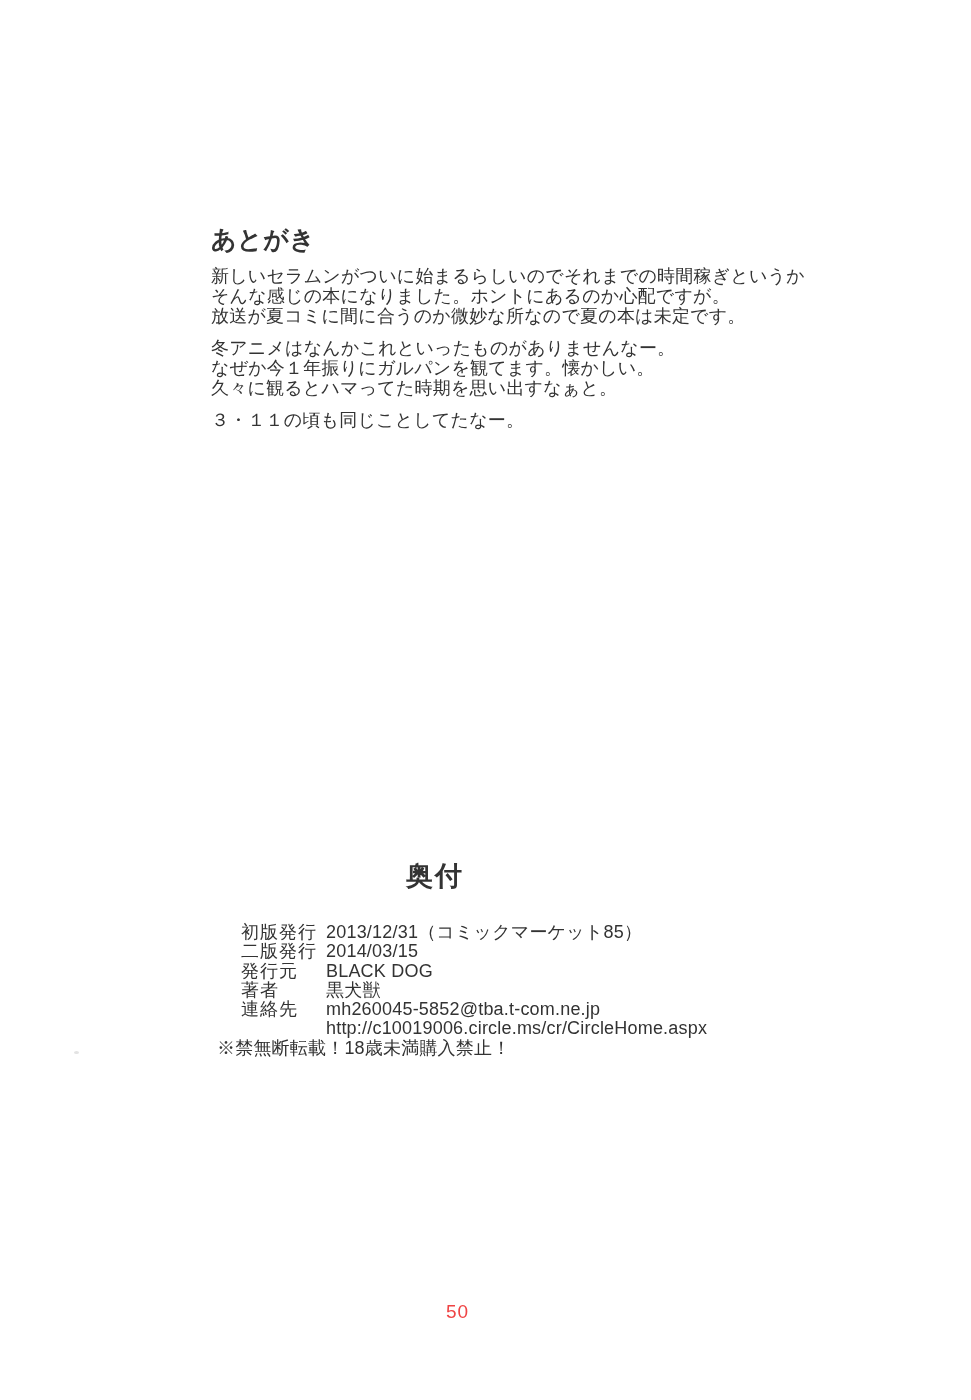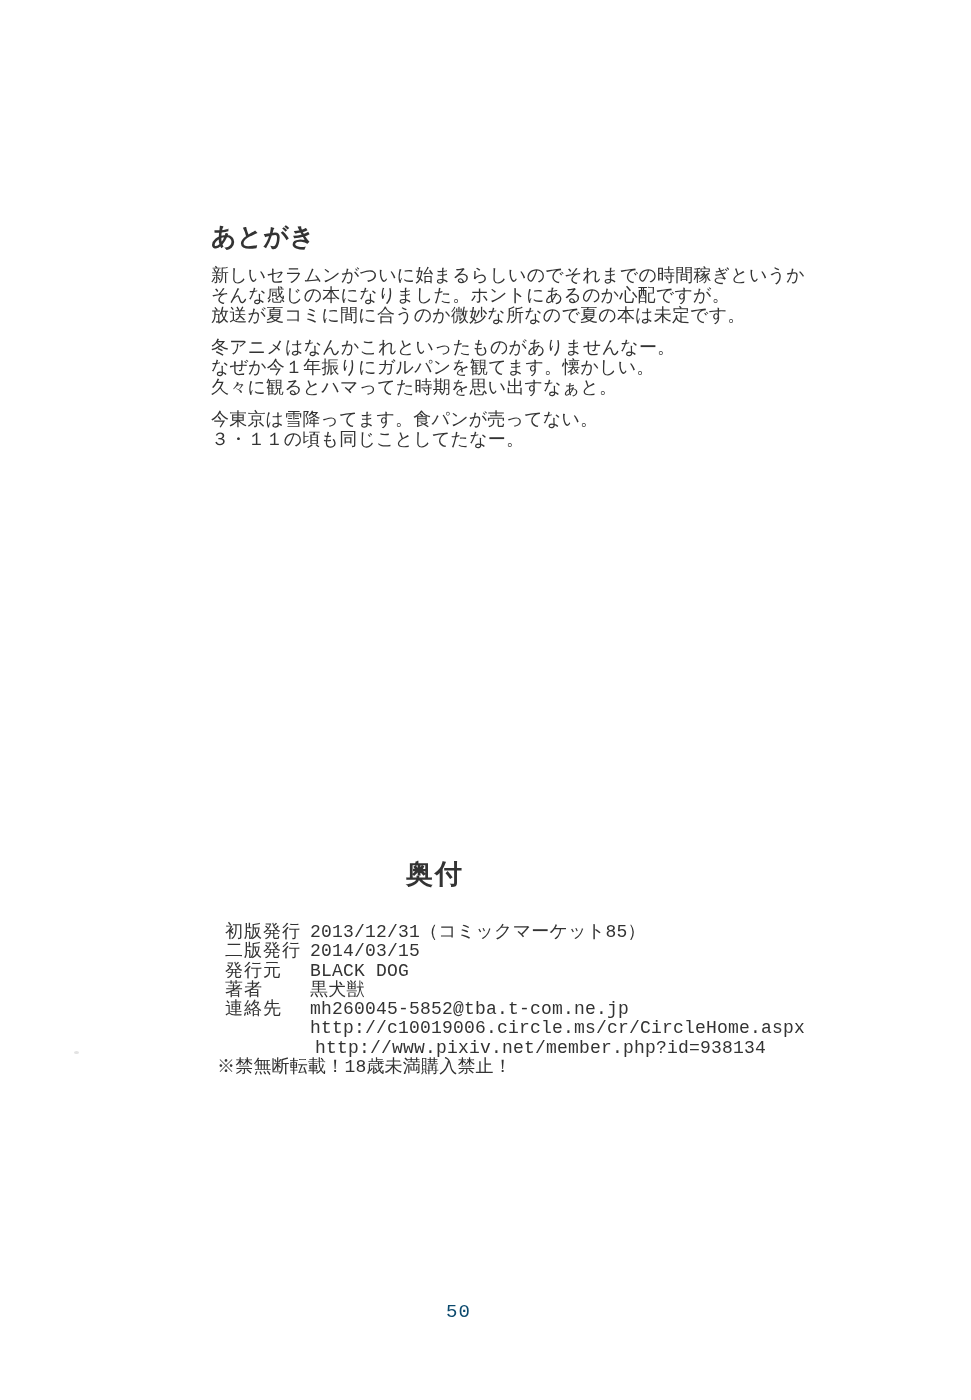--- a/index.html
+++ b/index.html
@@ -6,21 +6,21 @@
     margin: 0;
     padding: 0;
     background: #ffffff;
   }
   .page {
     position: relative;
     width: 971px;
     height: 1400px;
     background: #ffffff;
     color: #333333;
-    font-family: Liberation Mono, monospace;
+    font-family: Liberation Sans, sans-serif;
     overflow: hidden;
   }
   
   .afterword {
     position: absolute;
     left: 211px;
     top: 225px;
     width: 600px;
   }
   .afterword-title {
@@ -56,20 +56,21 @@
   .colophon-title {
     display: inline-block;
     margin: 16px;
     font-size: 27px;
     line-height: 29px;
     font-weight: 600;
     letter-spacing: 2px;
   }
   .colophon-rows {
     padding-left: 8px;
+    margin-left: 16px;
   }
   .crow {
     display: flex;
     line-height: 19.3px;
     white-space: pre;
   }
   .clabel {
     width: 85px;
     flex-shrink: 0;
     letter-spacing: 1px;
@@ -86,21 +87,21 @@
     letter-spacing: 0.2px;
     white-space: pre;
   }
   
   .page-number {
     position: absolute;
     left: 446px;
     top: 1301px;
     font-size: 19px;
     letter-spacing: 1px;
-    color: #0c4a6e;
+    color: #ef4444;
   }
   
   .speck {
     position: absolute;
     left: 74px;
     top: 1051px;
     width: 5px;
     height: 3px;
     background: #e3e3e3;
     border-radius: 50%;
@@ -120,21 +121,20 @@
       <span class="line">放送が夏コミに間に合うのか微妙な所なので夏の本は未定です。</span>
     </p>
 
     <p class="para">
       <span class="line">冬アニメはなんかこれといったものがありませんなー。</span>
       <span class="line">なぜか今１年振りにガルパンを観てます。懐かしい。</span>
       <span class="line">久々に観るとハマってた時期を思い出すなぁと。</span>
     </p>
 
     <p class="para">
-      <span class="line">今東京は雪降ってます。食パンが売ってない。</span>
       <span class="line">３・１１の頃も同じことしてたなー。</span>
     </p>
 
   </section>
 
   <section class="colophon">
     <div class="colophon-title-wrap">
       <h2 class="colophon-title">奥付</h2>
     </div>
 
@@ -158,21 +158,20 @@
       <div class="crow">
         <span class="clabel">連絡先</span>
         <span class="cvalue">mh260045-5852@tba.t-com.ne.jp</span>
       </div>
       <div class="crow">
         <span class="clabel"></span>
         <span class="cvalue">http://c10019006.circle.ms/cr/CircleHome.aspx</span>
       </div>
       <div class="crow indent2">
         <span class="clabel"></span>
-        <span class="cvalue">http://www.pixiv.net/member.php?id=938134</span>
       </div>
     </div>
 
     <div class="notices">
       <div class="notice">※禁無断転載！18歳未満購入禁止！</div>
     </div>
   </section>
 
   <div class="page-number">50</div>
 

